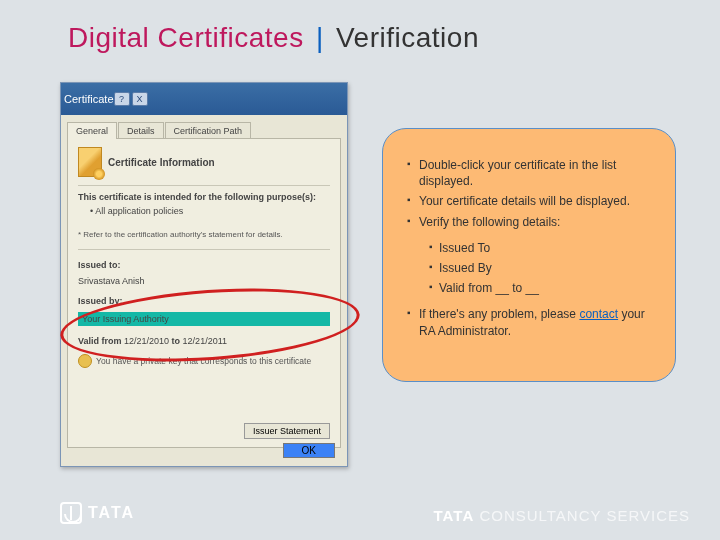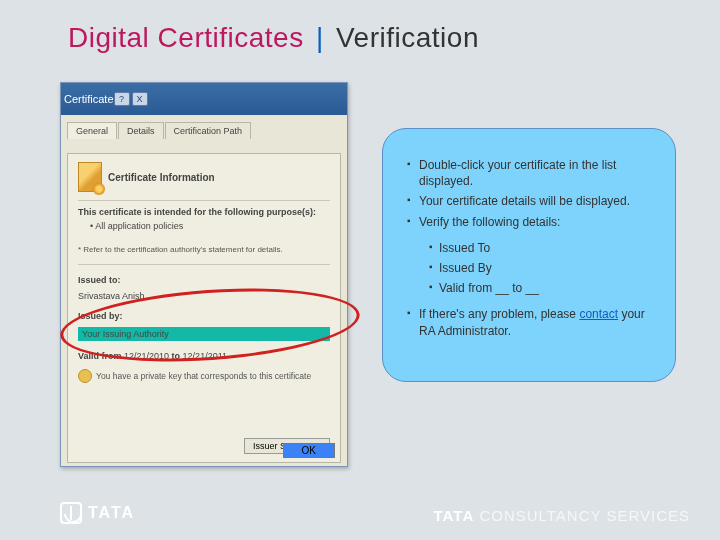--- a/index.html
+++ b/index.html
@@ -48,21 +48,21 @@
     font-size: 9px;
     display: flex; align-items: center; justify-content: center;
     color: #2a4a7a;
   }
 
   .cert-body {
     padding: 6px;
     font-size: 9px;
     color: #444;
   }
-  .tabs { display: flex; gap: 1px; margin-bottom: 15px; align-items: flex-end; }
+  .tabs { display: flex; gap: 1px; margin-bottom: 0; align-items: flex-end; }
   .tab {
     padding: 3px 8px;
     background: #e8e6d6;
     border: 1px solid #b8b6a6;
     border-bottom: none;
     font-size: 9px;
     position: relative;
     top: 1px;
   }
   .tab.active { background: #f0eee0; z-index: 2; }
@@ -137,21 +137,21 @@
   }
   .oval1 { left: 60px; top: 290px; width: 300px; height: 70px; transform: rotate(-4deg); }
 
   
   .callout {
     position: absolute;
     top: 128px; left: 382px;
     width: 294px; height: 254px;
     border: 1px solid #5a8fc8;
     border-radius: 24px;
-    background: #7dd3fc;
+    background: #fdba74;
     padding: 28px 20px 18px 24px;
     font-size: 12px;
     color: #333;
   }
   .callout ul { list-style: none; }
   .callout li {
     position: relative;
     padding-left: 12px;
     margin-bottom: 4px;
     line-height: 1.35;

